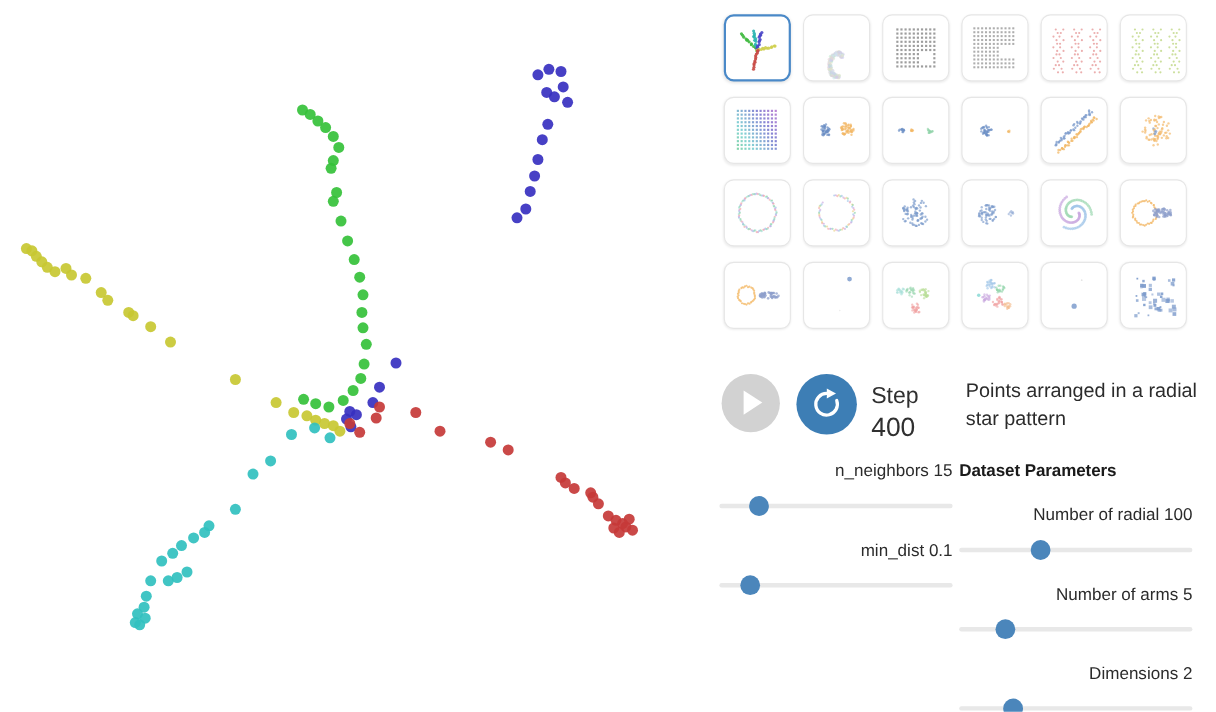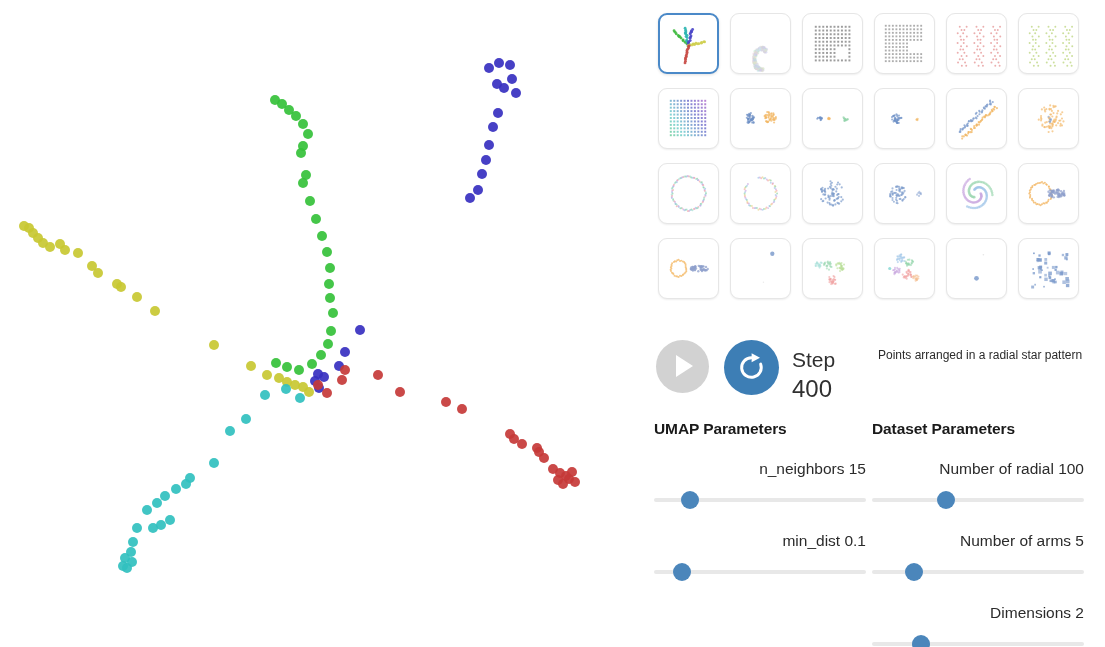--- a/index.html
+++ b/index.html
@@ -139,21 +139,21 @@
     width: 80px;
     font-size: 24px;
     color: #303030;
     line-height: 30px;
   }
   #dataset-desc {
     position: absolute;
     left: 222px;
     top: 3px;
     width: 222px;
-    font-size: 12px;
+    font-size: 18px;
     line-height: 25px;
     color: #2b2b2b;
   }
 
   
   #params {
     position: absolute;
     left: 0px;
     top: 420px;
     width: 457px;
@@ -2292,21 +2292,20 @@
 
       <div id="step-label">Step</div>
       <div id="step-value">400</div>
 
       <div id="dataset-desc">Points arranged in a radial star pattern</div>
     </div>
 
     <div id="params">
 
       <div class="param-col" id="umap-col">
-        <div class="col-heading">UMAP Parameters</div>
         <div id="umap-params">
             <div class="param">
               <div class="param-label">n_neighbors 15</div>
               <div class="slider">
                 <div class="track"></div>
                 <div class="handle" style="left: 17%;"></div>
               </div>
             </div>
             <div class="param">
               <div class="param-label">min_dist 0.1</div>

